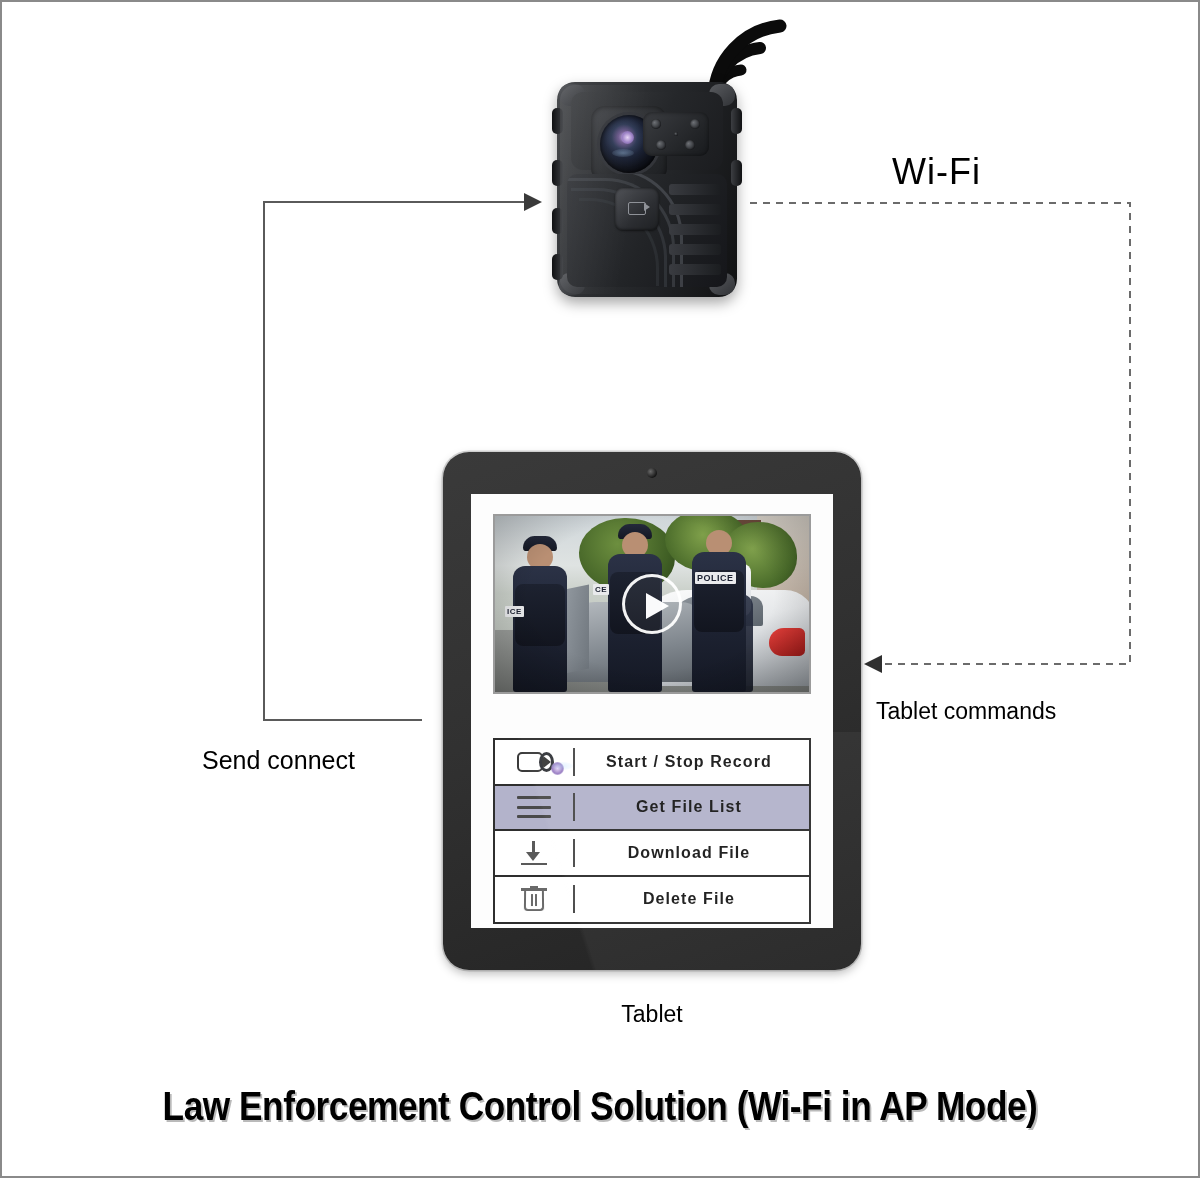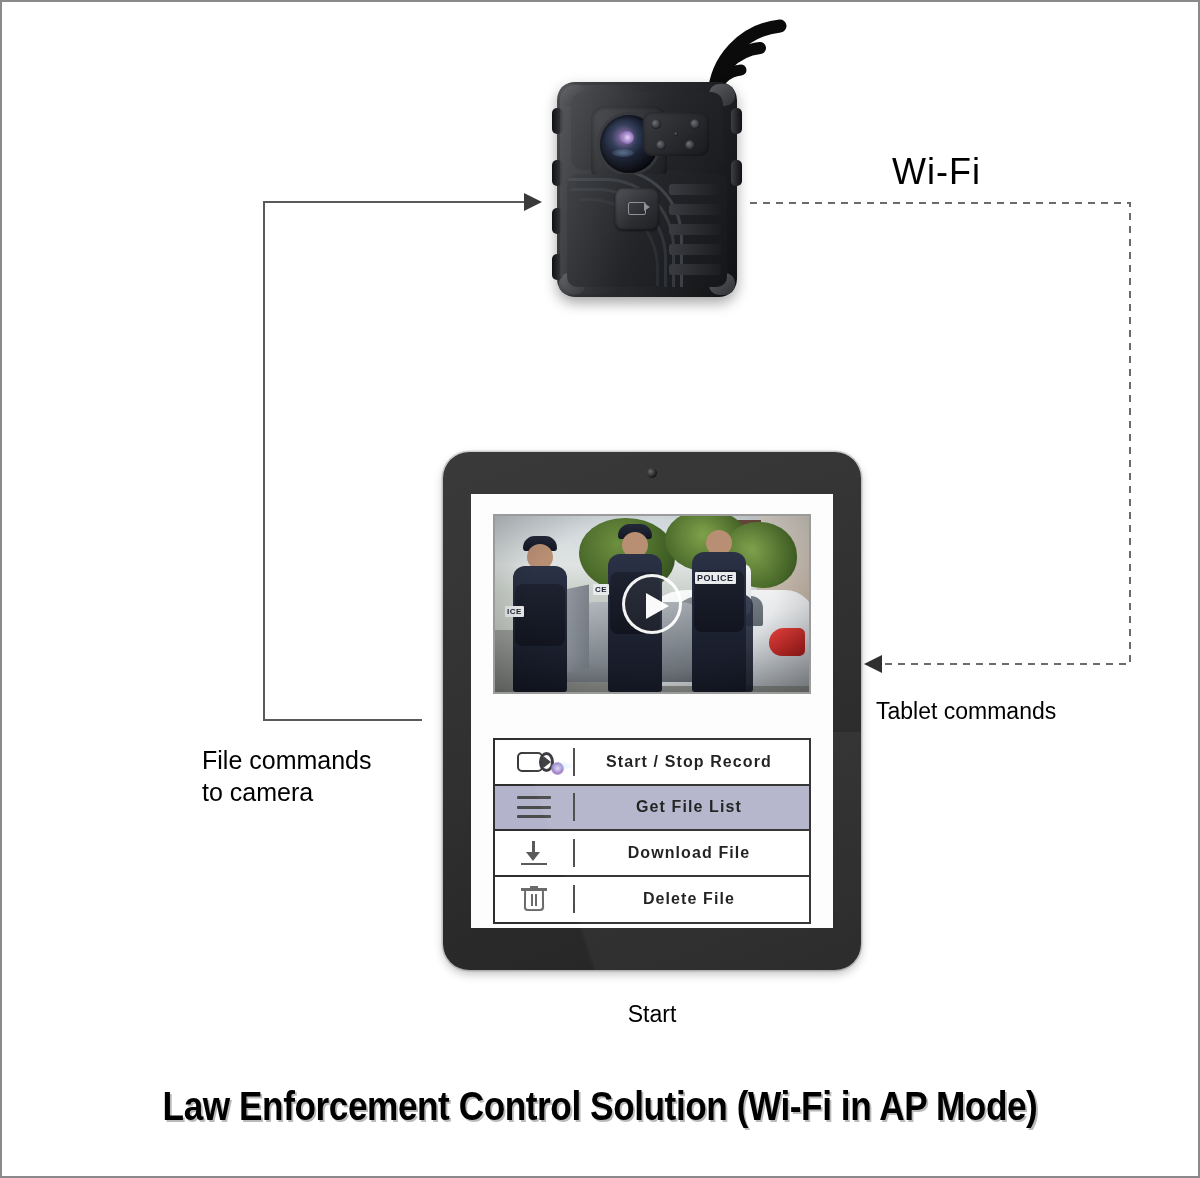--- a/index.html
+++ b/index.html
@@ -481,25 +481,24 @@
               </span>
           </span>
           <span class="menu-sep"></span>
           <span class="menu-txt">Delete File</span>
         </div>
 
       </div>
     </div>
   </div>
 
-  <div class="label" style="left:441px;width:418px;top:998px;text-align:center;font-size:23px;">Start</div>
+  <div class="label" style="left:441px;width:418px;top:998px;text-align:center;font-size:23px;">Tablet</div>
 
   <div style="position:absolute;left:200px;top:742px;font-size:25px;line-height:1.28;color:#000;">
-    <div>File commands</div>
-    <div>to camera</div>
+    <div>Send connect</div>
   </div>
 
   <div style="position:absolute;left:874px;top:694px;font-size:23px;line-height:1.33;color:#000;">
     <div>Tablet  commands</div>
   </div>
 
   <div id="title">Law Enforcement Control Solution (Wi-Fi in AP Mode)</div>
 
 </div>
 

